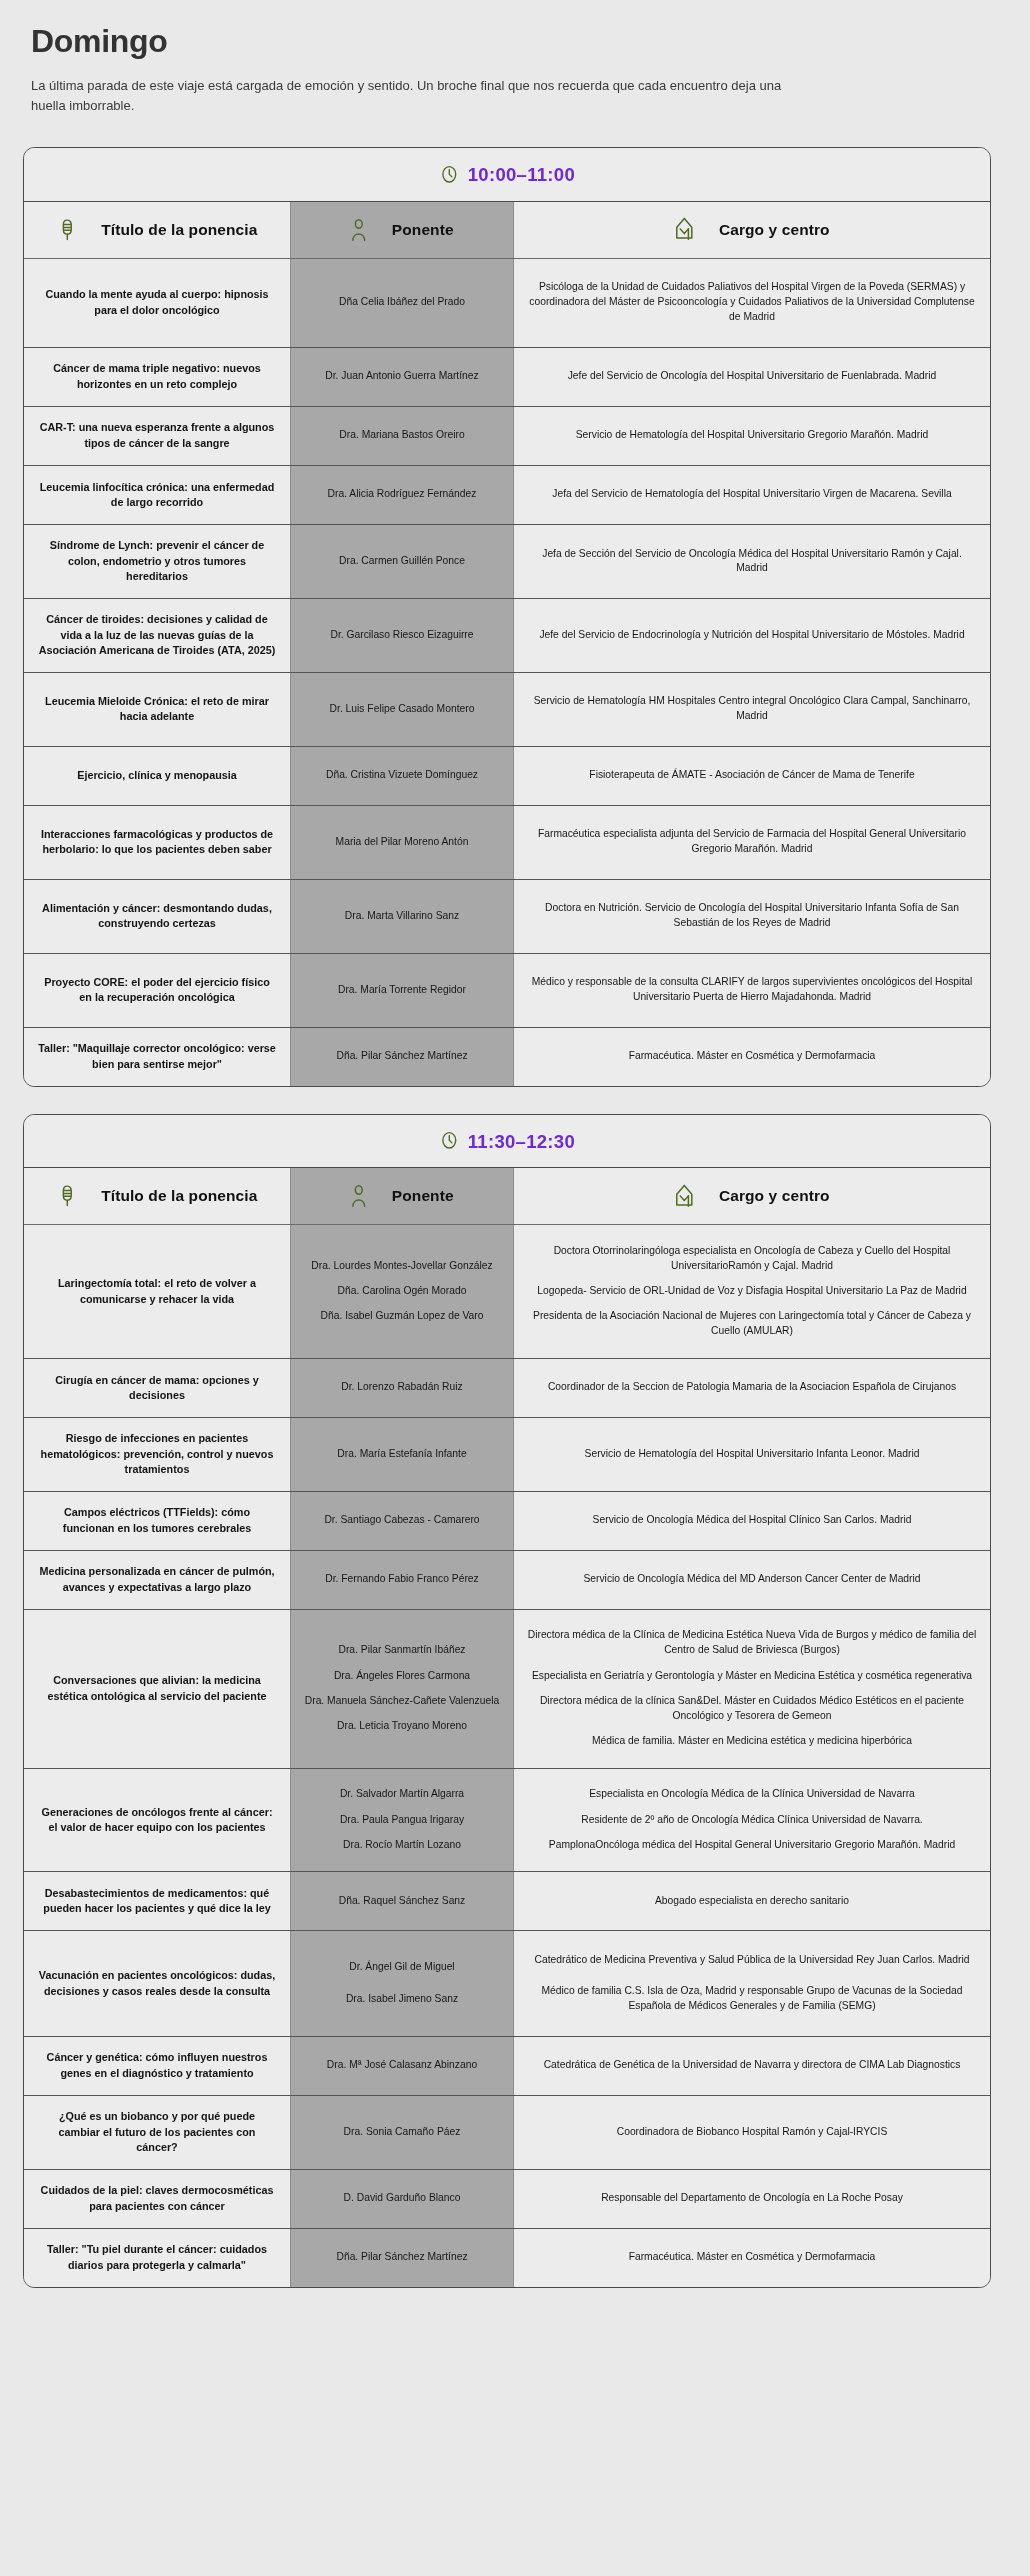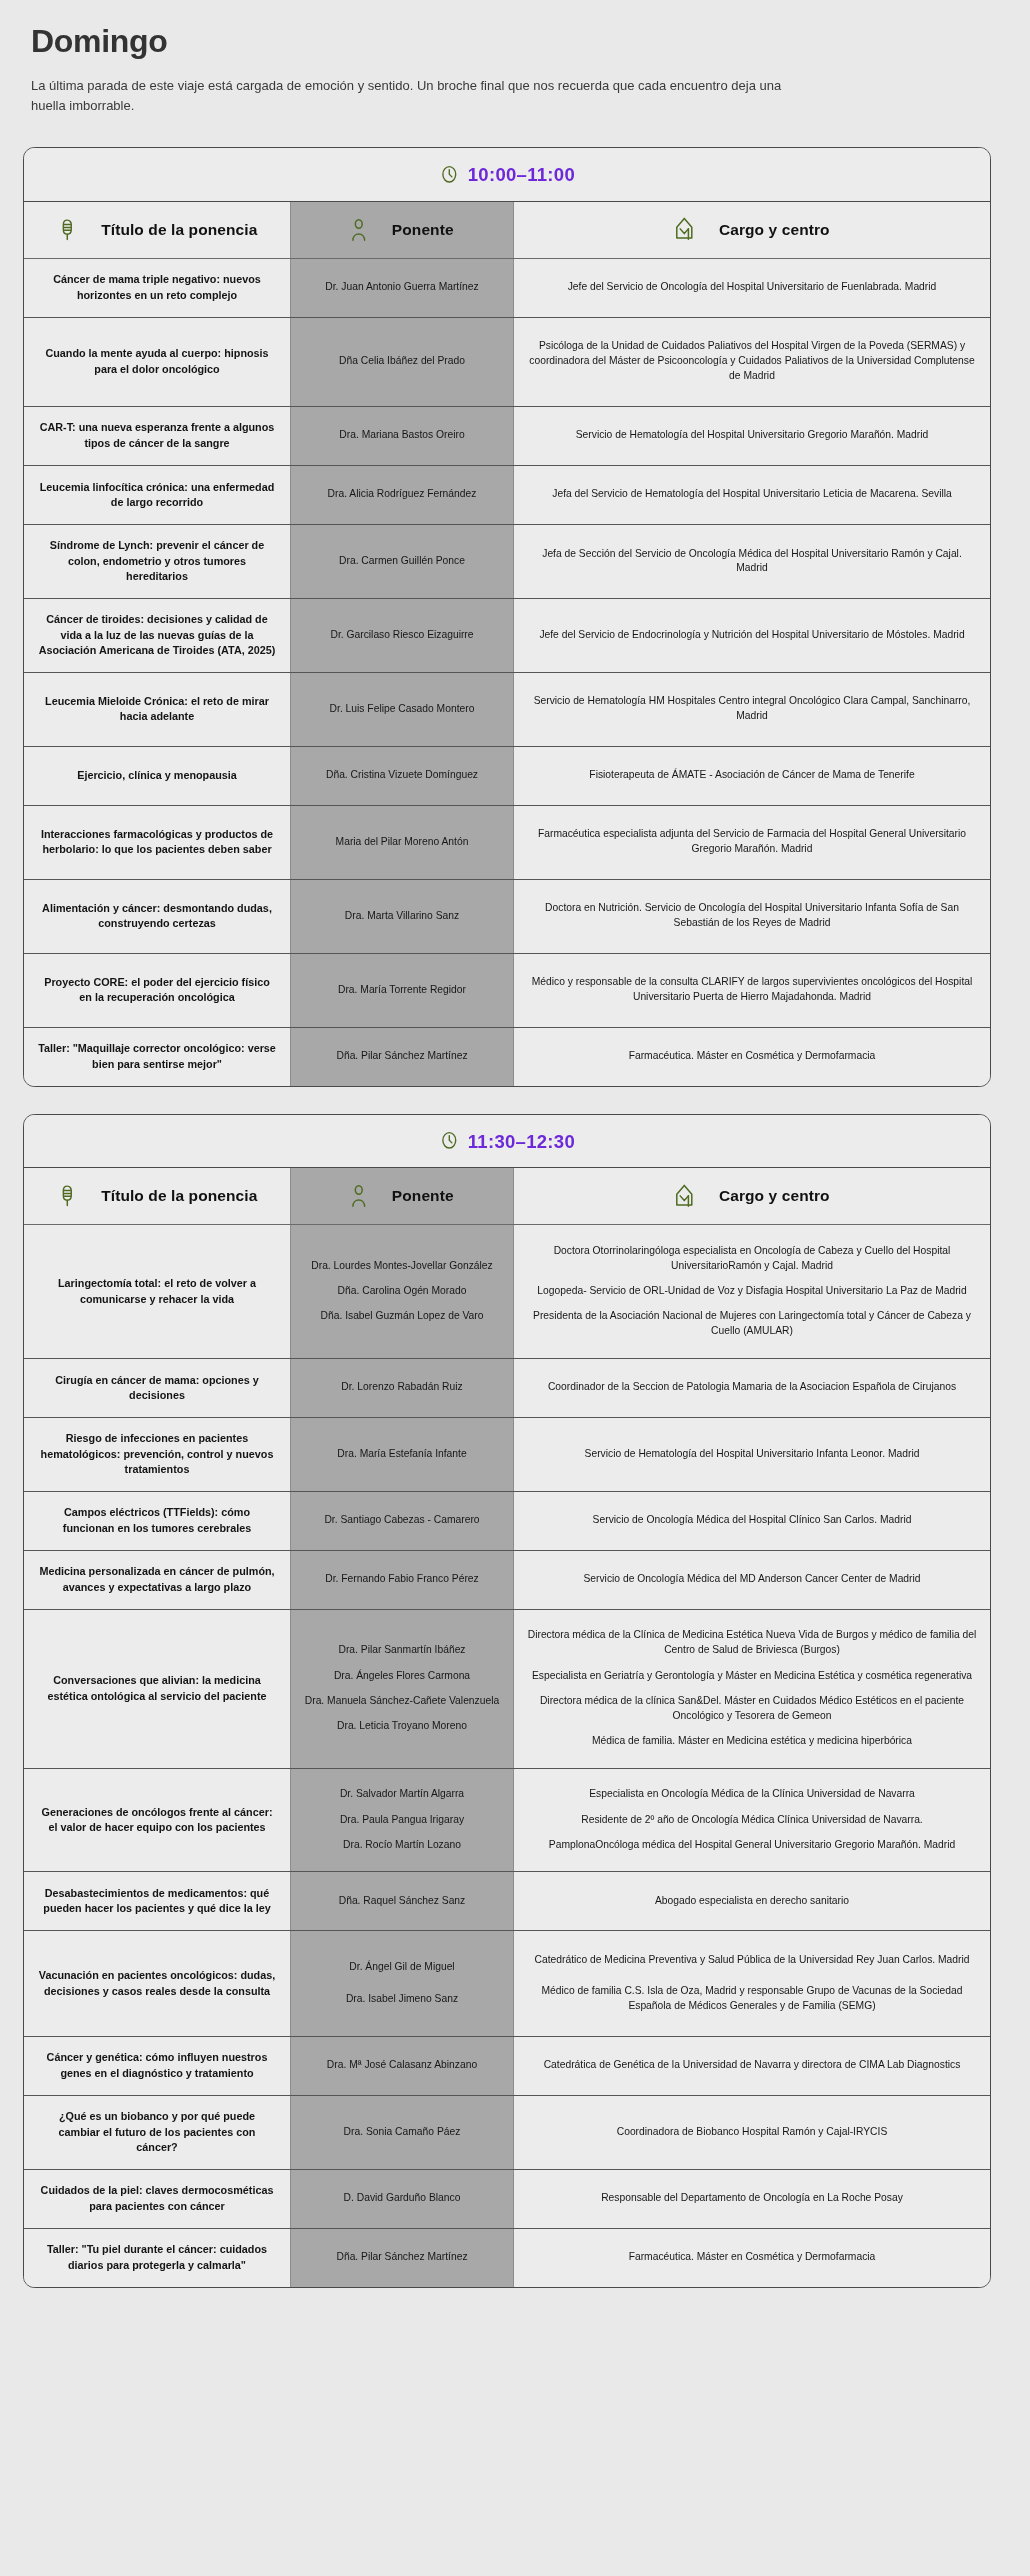--- a/index.html
+++ b/index.html
@@ -155,50 +155,50 @@
                   <path d="M11 1.6 2.6 11.4v12.2h16.8V11.4z"></path>
                   <path d="M6.4 13.3 11 18.6l4.6-5.3"></path>
                   <path d="M15.6 13.3V25"></path>
                 </svg>
               </span>
               <span class="head-label">Cargo y centro</span>
             </div>
           </div>
           <div class="row">
             <div class="cell c1">
+              <span class="title-text">Cuando la mente ayuda al cuerpo: hipnosis para el dolor oncológico</span>
+            </div>
+            <div class="cell c2">
+              <div class="stack">
+                <div class="blk speaker-text">Dña Celia Ibáñez del Prado</div>
+              </div>
+            </div>
+            <div class="cell c3">
+              <div class="stack">
+                <div class="blk role-text">Psicóloga de la Unidad de Cuidados Paliativos del Hospital Virgen de la Poveda (SERMAS) y coordinadora del Máster de Psicooncología y Cuidados Paliativos de la Universidad Complutense de Madrid</div>
+              </div>
+            </div>
+          </div>
+          <div class="row">
+            <div class="cell c1">
               <span class="title-text">Cáncer de mama triple negativo: nuevos horizontes en un reto complejo</span>
             </div>
             <div class="cell c2">
               <div class="stack">
                 <div class="blk speaker-text">Dr. Juan Antonio Guerra Martínez</div>
               </div>
             </div>
             <div class="cell c3">
               <div class="stack">
                 <div class="blk role-text">Jefe del Servicio de Oncología del Hospital Universitario de Fuenlabrada. Madrid</div>
               </div>
             </div>
           </div>
           <div class="row">
             <div class="cell c1">
-              <span class="title-text">Cuando la mente ayuda al cuerpo: hipnosis para el dolor oncológico</span>
-            </div>
-            <div class="cell c2">
-              <div class="stack">
-                <div class="blk speaker-text">Dña Celia Ibáñez del Prado</div>
-              </div>
-            </div>
-            <div class="cell c3">
-              <div class="stack">
-                <div class="blk role-text">Psicóloga de la Unidad de Cuidados Paliativos del Hospital Virgen de la Poveda (SERMAS) y coordinadora del Máster de Psicooncología y Cuidados Paliativos de la Universidad Complutense de Madrid</div>
-              </div>
-            </div>
-          </div>
-          <div class="row">
-            <div class="cell c1">
               <span class="title-text">CAR-T: una nueva esperanza frente a algunos tipos de cáncer de la sangre</span>
             </div>
             <div class="cell c2">
               <div class="stack">
                 <div class="blk speaker-text">Dra. Mariana Bastos Oreiro</div>
               </div>
             </div>
             <div class="cell c3">
               <div class="stack">
                 <div class="blk role-text">Servicio de Hematología del Hospital Universitario Gregorio Marañón. Madrid</div>
@@ -209,21 +209,21 @@
             <div class="cell c1">
               <span class="title-text">Leucemia linfocítica crónica: una enfermedad de largo recorrido</span>
             </div>
             <div class="cell c2">
               <div class="stack">
                 <div class="blk speaker-text">Dra. Alicia Rodríguez Fernández</div>
               </div>
             </div>
             <div class="cell c3">
               <div class="stack">
-                <div class="blk role-text">Jefa del Servicio de Hematología del Hospital Universitario Leticia de Macarena. Sevilla</div>
+                <div class="blk role-text">Jefa del Servicio de Hematología del Hospital Universitario Virgen de Macarena. Sevilla</div>
               </div>
             </div>
           </div>
           <div class="row">
             <div class="cell c1">
               <span class="title-text">Síndrome de Lynch: prevenir el cáncer de colon, endometrio y otros tumores hereditarios</span>
             </div>
             <div class="cell c2">
               <div class="stack">
                 <div class="blk speaker-text">Dra. Carmen Guillén Ponce</div>

